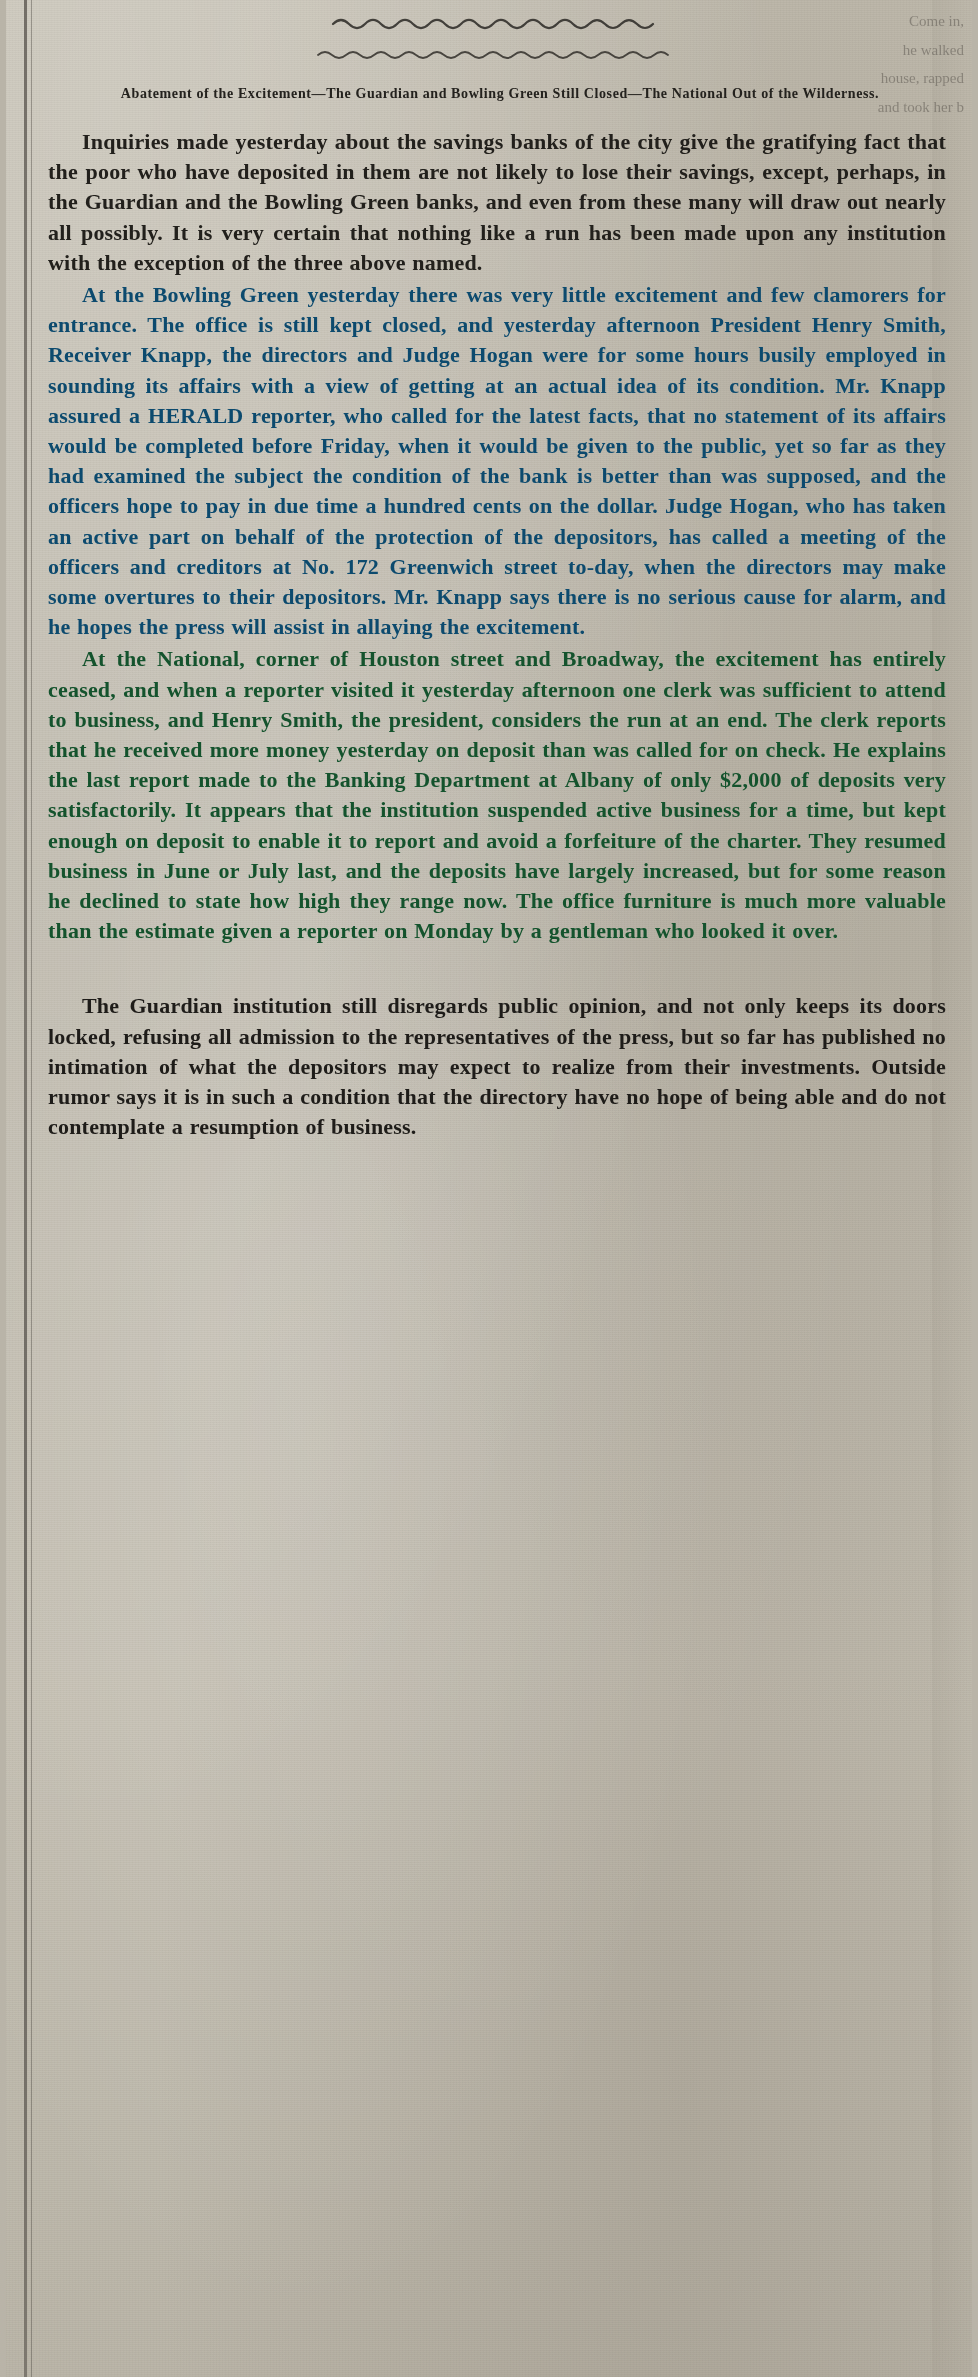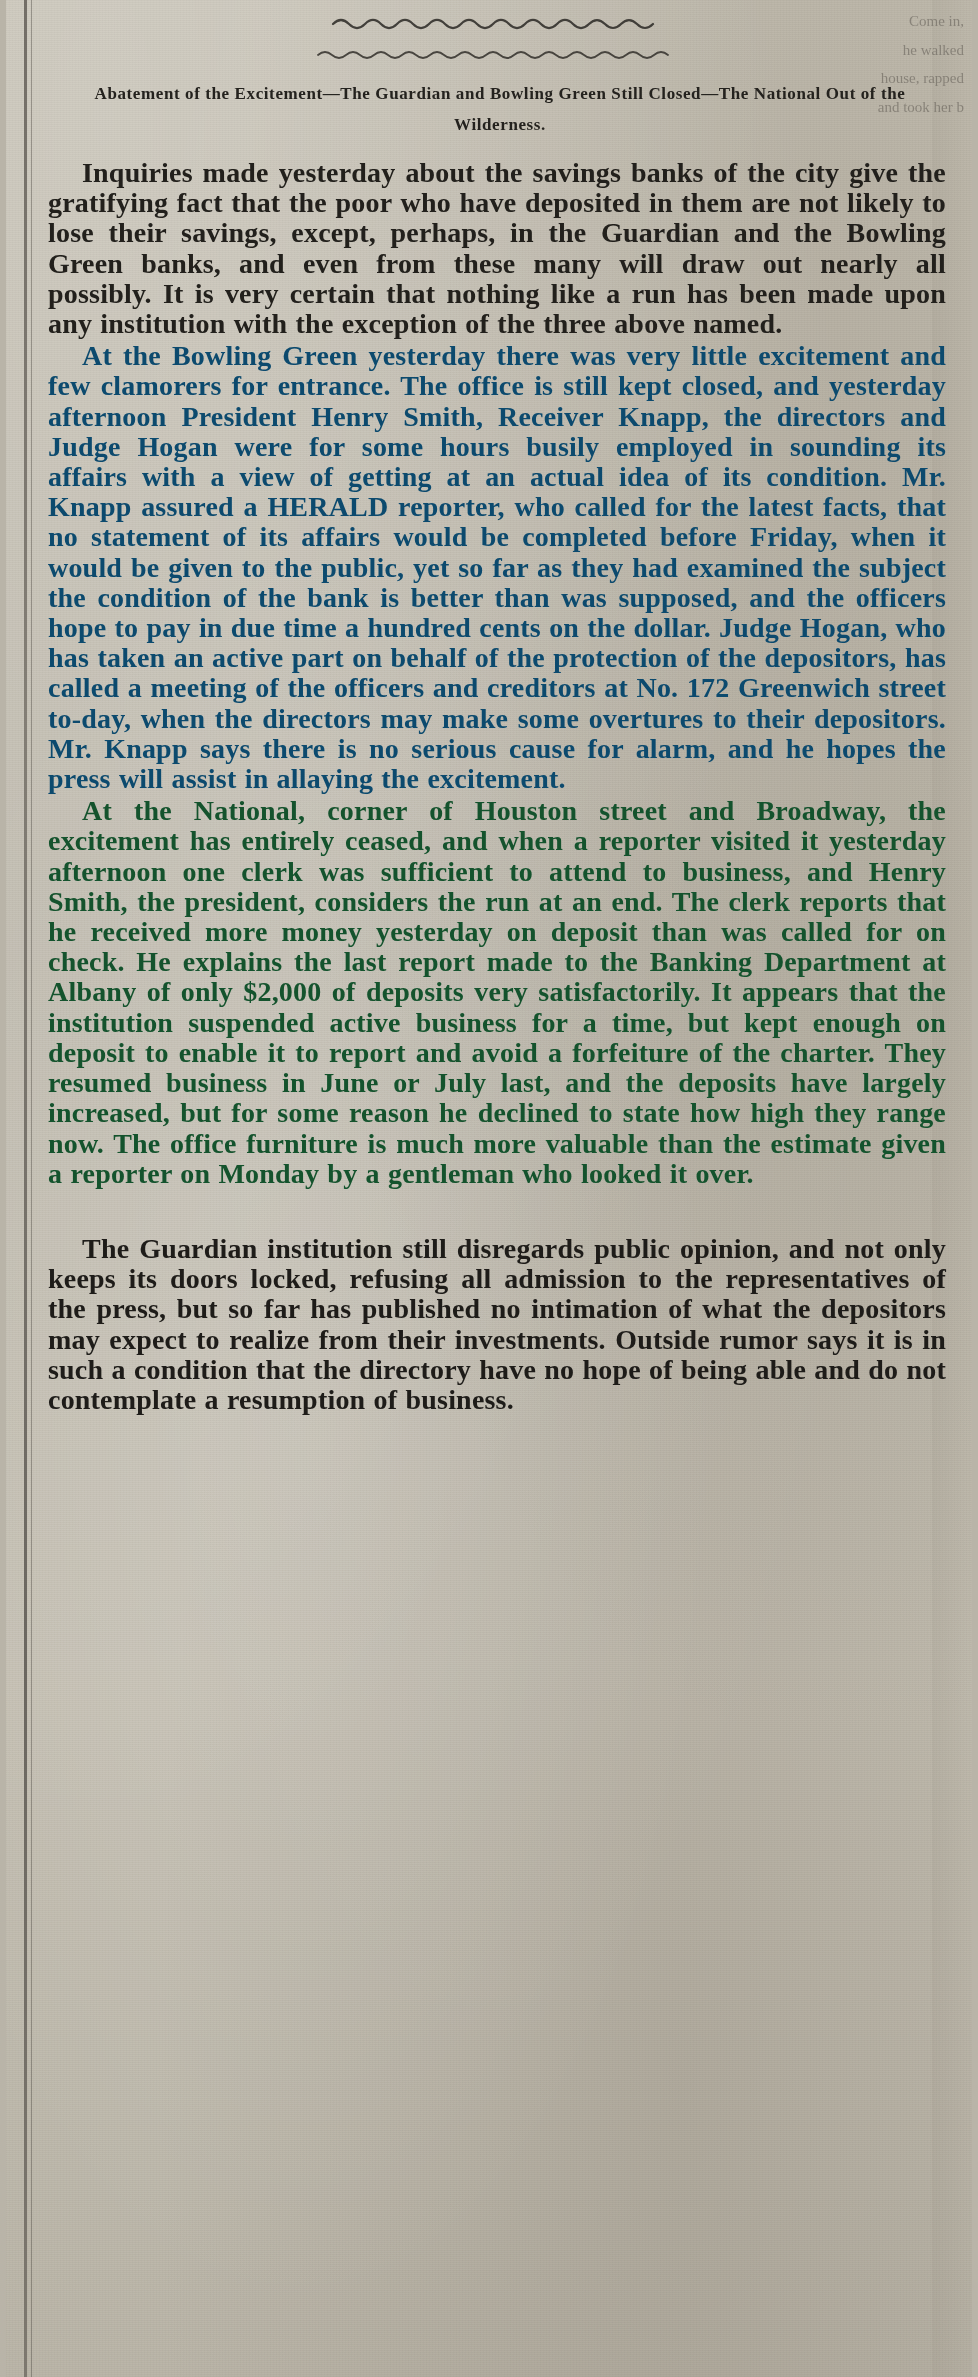--- a/index.html
+++ b/index.html
@@ -106,35 +106,35 @@
     opacity: .85;
   }
   .squiggle.s1 { width: 330px; }
   .squiggle.s2 { width: 360px; margin-top: 16px; }
   .squiggle svg { display: block; width: 100%; height: 16px; }
 
   .deck {
     margin: 16px 14px 0 22px;
     text-align: center;
     font-weight: bold;
-    font-size: 17px;
+    font-size: 14px;
     line-height: 31px;
     letter-spacing: .6px;
     color: #24221e;
     font-family: "Liberation Serif", serif;
   }
 
   .body {
     margin: 18px 6px 0 8px;
     color: #1f1d1a;
   }
   p.para {
     margin: 0 0 2px 0;
     text-indent: 34px;
-    font-size: 28px;
+    font-size: 22px;
     line-height: 30.2px;
     text-align: justify;
     text-align-last: left;
     font-weight: bold;
     letter-spacing: .2px;
     color: #1d1b18;
     font-family: "Liberation Serif", serif;
     word-spacing: 1px;
   }
   

